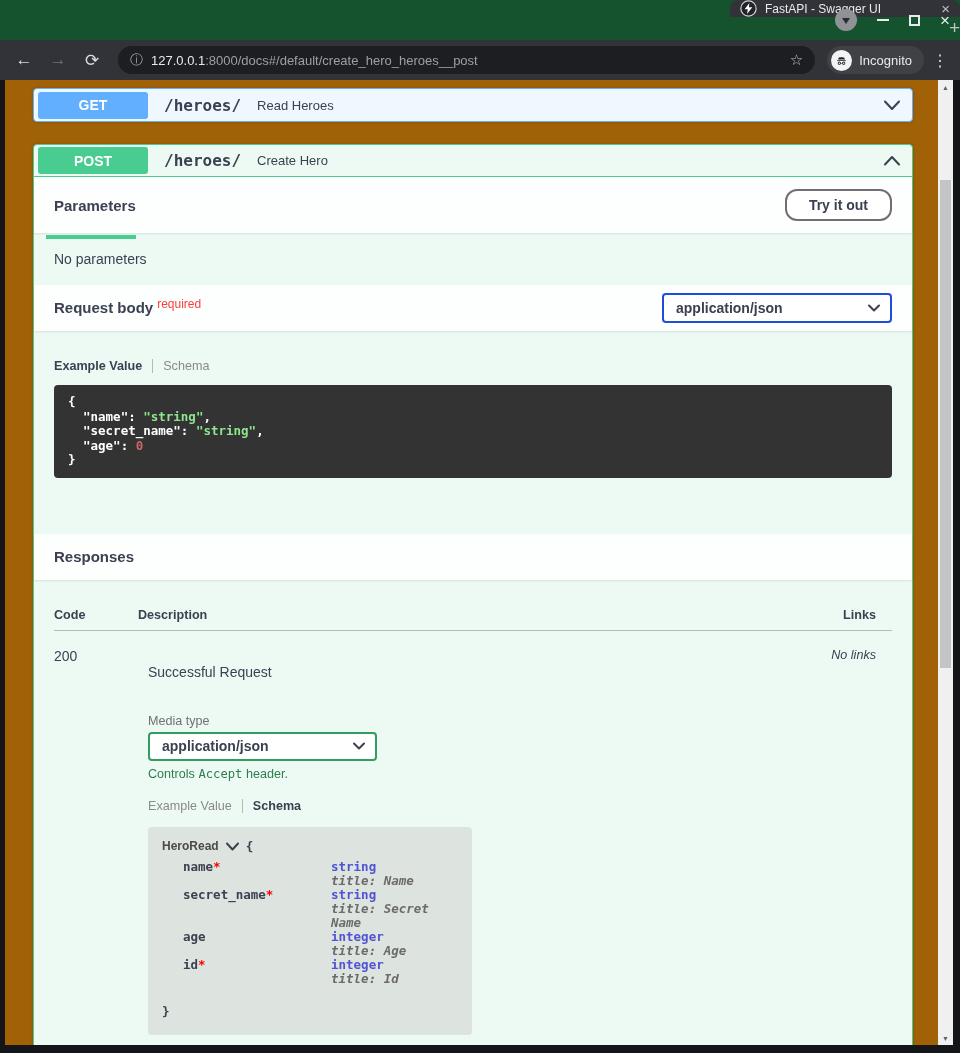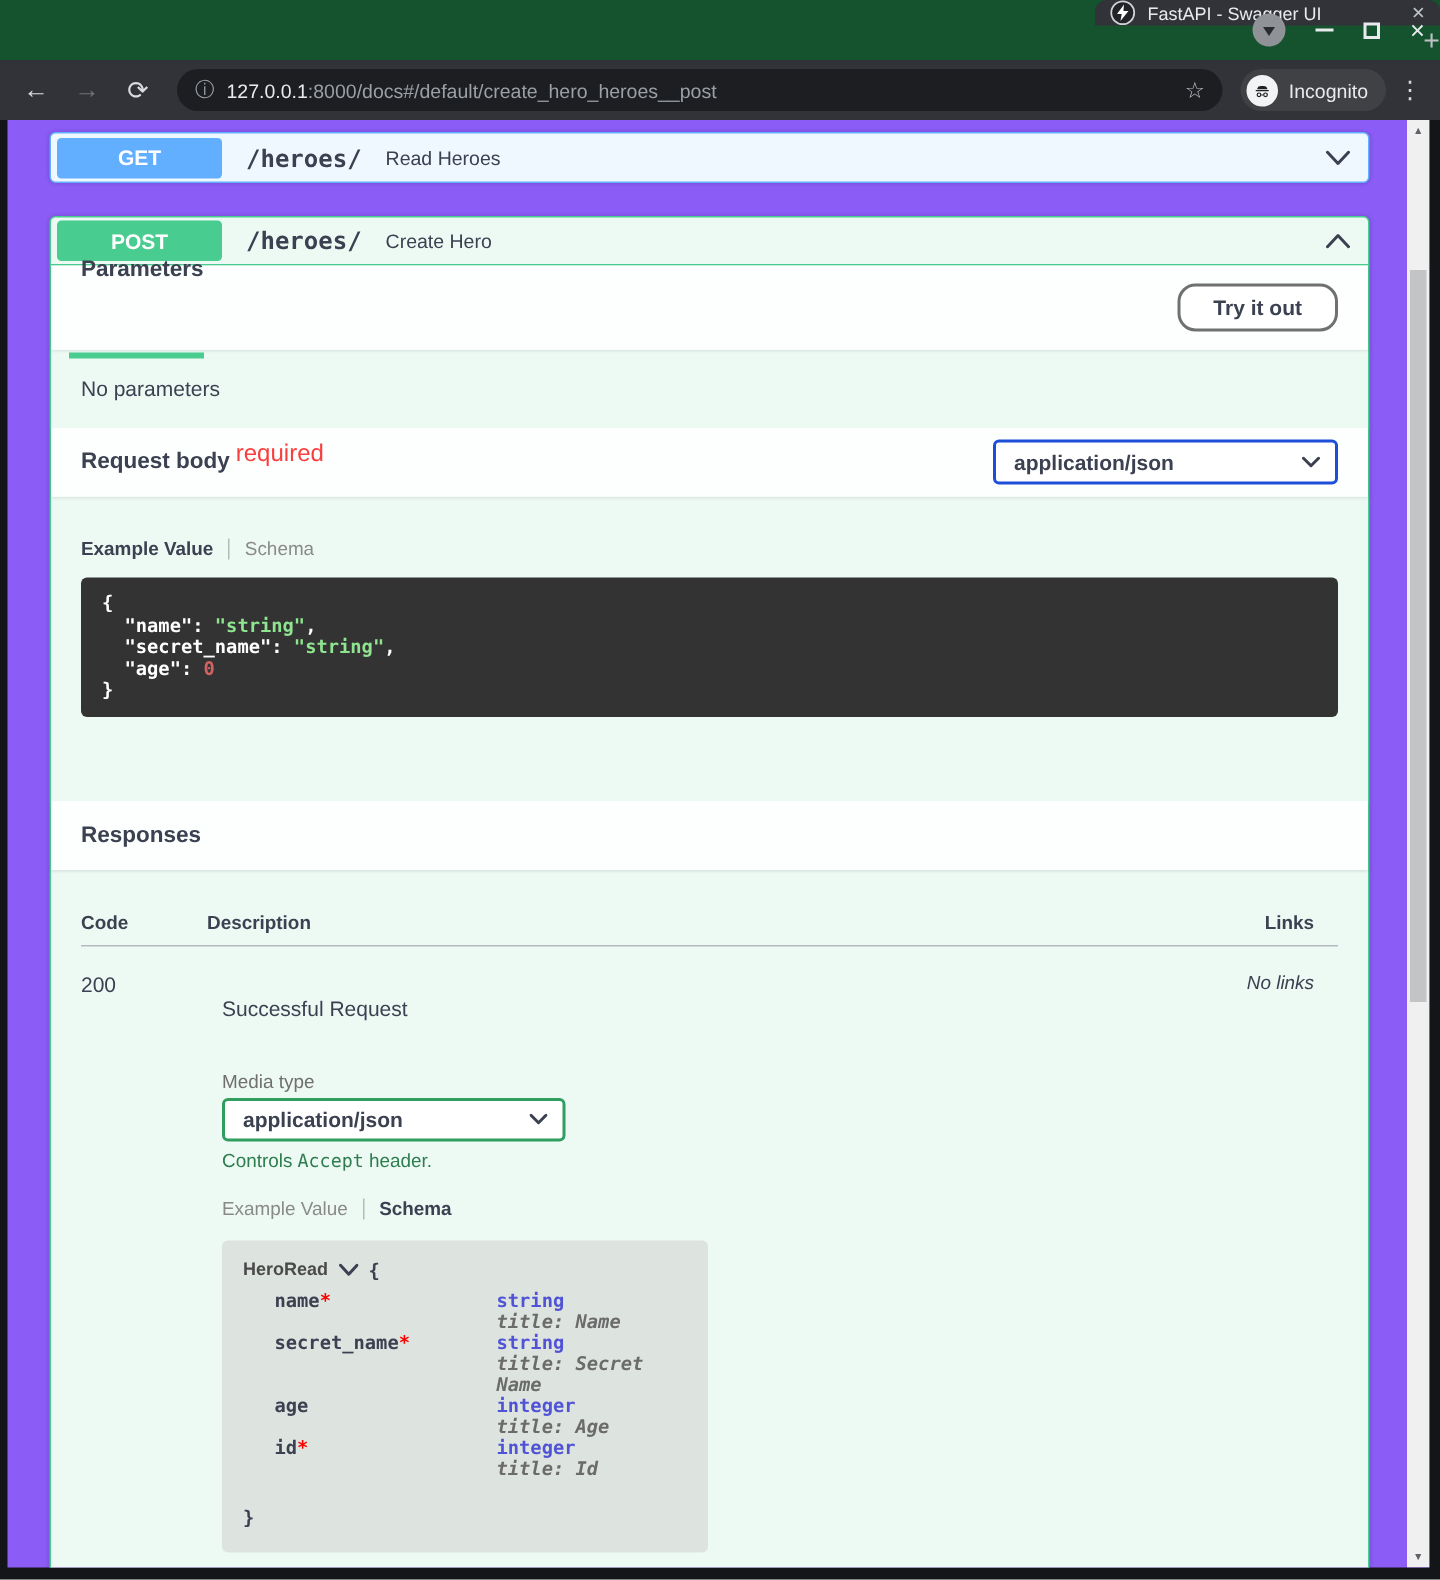--- a/index.html
+++ b/index.html
@@ -30,21 +30,21 @@
   .info-ic { color:#9aa0a6; font-size:13px; }
   .url-text { font-size:13px; color:#9aa0a6; white-space:nowrap; overflow:hidden; flex:1; }
   .url-text b { color:#e8eaed; font-weight:normal; }
   .star-ic { color:#bdc1c6; font-size:15px; }
   .incog-chip { height:28px; border-radius:14px; background:#3f4145; display:flex; align-items:center; gap:7px; padding:0 12px 0 4px; }
   .incog-circle { width:21px; height:21px; border-radius:50%; background:#f1f3f4; display:flex; align-items:center; justify-content:center; }
   .incog-label { color:#e8eaed; font-size:13px; }
   .kebab { color:#dadce0; font-size:16px; width:20px; text-align:center; letter-spacing:0; }
 
   
-  .page { position:absolute; top:80px; left:5px; right:7px; bottom:8px; background:#8b5cf6; overflow:hidden; }
+  .page { position:absolute; top:80px; left:5px; right:7px; bottom:8px; background:#a16207; overflow:hidden; }
   .scrollbar { position:absolute; top:0; right:0; width:15px; height:100%; background:#f0f0f0; z-index:5; }
   .sb-arrow { width:15px; height:14px; display:flex; align-items:center; justify-content:center; color:#5f6368; font-size:7px; }
   .sb-arrow.down { position:absolute; bottom:0; }
   .sb-thumb { position:absolute; top:100px; left:2px; width:11px; height:488px; background:#c2c4c6; }
 
   .content { position:absolute; left:28px; width:880px; top:8px; color:#3b4151; }
 
   
   .opblock { border:1px solid; border-radius:4px; box-shadow:0 0 3px rgba(0,0,0,.19); }
   .opblock.get  { border-color:#61affe; background:#eff7ff; margin-bottom:22px; }
@@ -56,28 +56,28 @@
   .method-badge.get { background:#61affe; }
   .method-badge.post { background:#49cc90; }
   .op-path { font-family:"DejaVu Sans Mono", monospace; font-weight:bold; font-size:16px; color:#3b4151; }
   .op-desc { font-size:13px; color:#3b4151; }
   .op-chevron { margin-left:auto; display:flex; align-items:center; }
 
   .sec-header { background:rgba(255,255,255,.85); box-shadow:0 1px 2px rgba(0,0,0,.1);
                 display:flex; align-items:center; padding:0 20px; }
   .sec-header.params { height:56px; justify-content:space-between; padding-right:20px; }
   .sec-title { font-size:15px; font-weight:bold; color:#3b4151; }
-  .param-tab { position:relative; height:68px; display:flex; align-items:flex-start; }
+  .param-tab { position:relative; height:68px; display:flex; align-items:center; }
   .param-tab::after { content:""; position:absolute; left:-8px; right:0; bottom:0; height:4px; background:#49cc90; }
   .tryout-btn { background:#fff; border:2px solid #707070; border-radius:12px; padding:6px 22px;
                 font-size:14px; font-weight:bold; color:#3b4151; font-family:"Liberation Sans",sans-serif; }
   .no-params { padding:18px 20px; font-size:14px; }
 
   .sec-header.reqbody { height:46px; justify-content:space-between; }
-  .req-required { color:#f93e3e; font-size:16px; position:relative; top:-5px; margin-left:4px; }
+  .req-required { color:#f93e3e; font-size:12px; position:relative; top:-5px; margin-left:4px; }
   .sel { background:#fff; border:2px solid #1d4ed8; border-radius:4px; height:30px; width:230px;
          display:flex; align-items:center; justify-content:space-between; padding:0 10px 0 12px;
          font-size:14px; font-weight:bold; color:#3b4151; }
 
   .reqbody-area { padding:28px 20px 56px 20px; }
   .tabs-row { display:flex; align-items:center; font-size:12.6px; }
   .tab-item { color:#8a8a8a; }
   .tab-item.active { color:#3b4151; font-weight:bold; }
   .tab-sep { width:1px; height:14px; background:rgba(0,0,0,.25); margin:0 10px; }
 

